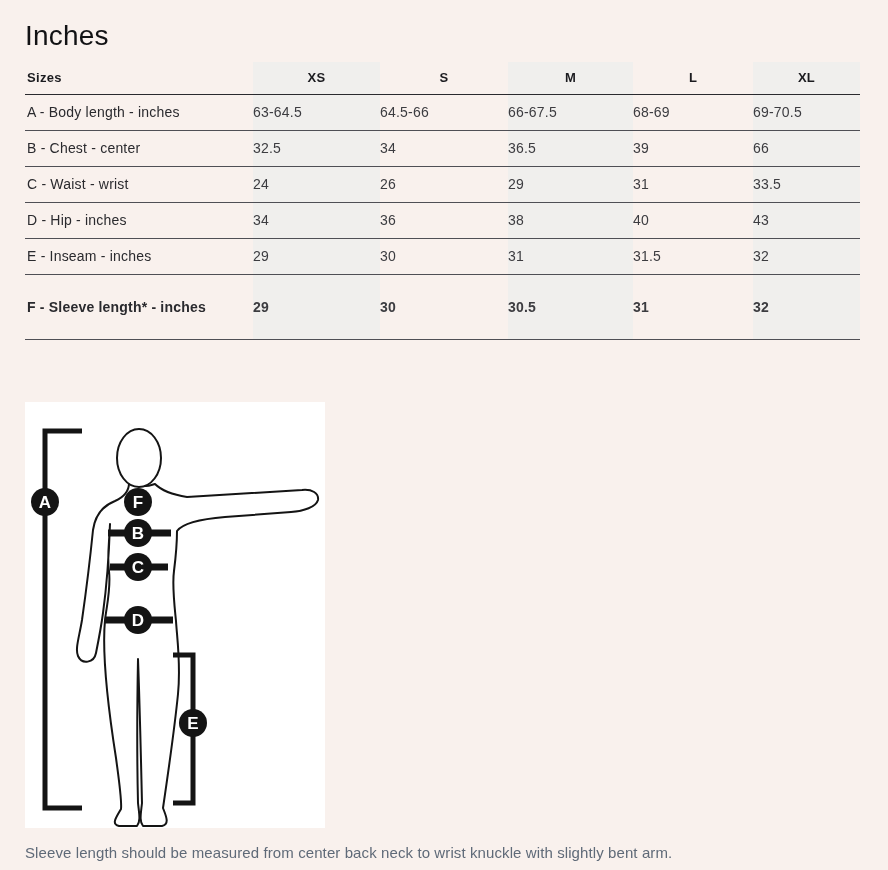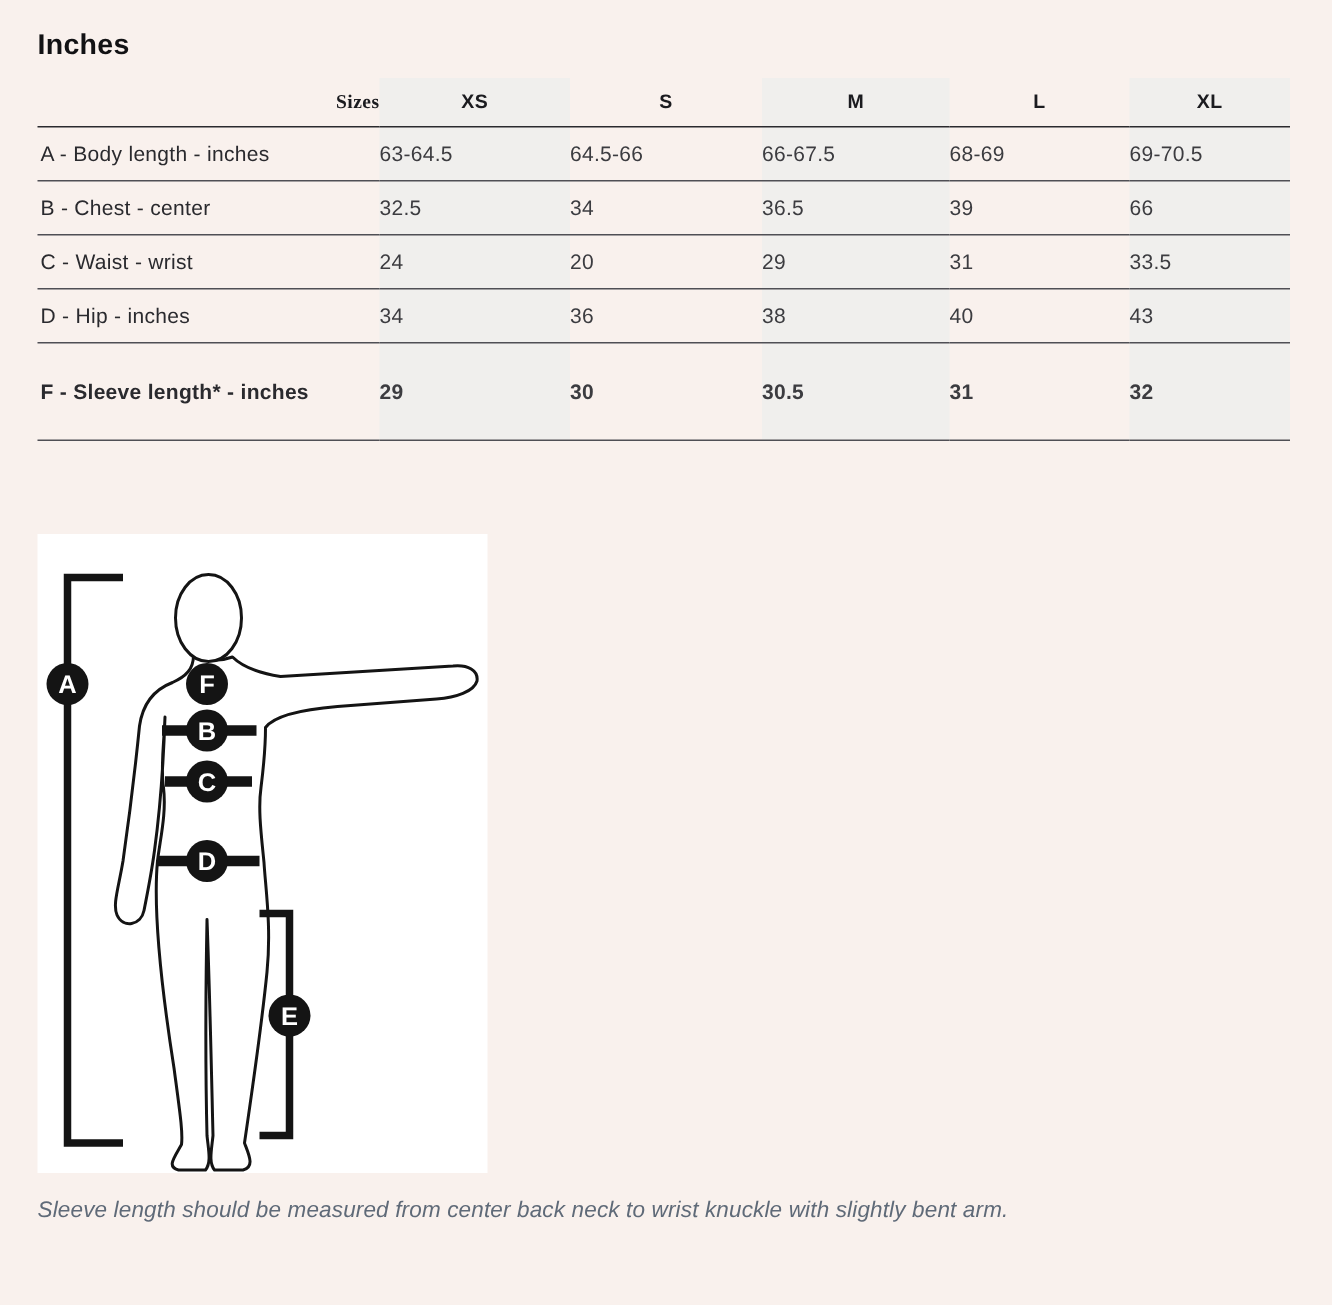--- a/index.html
+++ b/index.html
@@ -19,40 +19,40 @@
     width: 888px; height: 870px;
     background: var(--page_bg);
     font-family: "Liberation Sans", sans-serif;
     overflow: hidden;
   }
   .page { padding: 0 28px 0 25px; }
 
   h1.title {
     margin-top: 20px;
     margin-bottom: 10px;
-    font-size: 19px;
-    font-weight: 700;
+    font-size: 28px;
+    font-weight: 400;
     color: var(--title_text);
     letter-spacing: 0.2px;
   }
 
   table.size-table {
     border-collapse: collapse;
     table-layout: fixed;
     width: 835px;
   }
   table.size-table thead tr { height: 32px; border-bottom: 1px solid var(--header_border); }
   table.size-table tbody tr { height: 36px; border-bottom: 1px solid var(--border); }
   table.size-table tbody tr.tall { height: 65px; font-weight: bold; }
   th, td { vertical-align: middle; }
   th {
     font-size: 13px; font-weight: 700; color: #1b1b1f;
     letter-spacing: 0.3px;
   }
-  th.label-col { text-align: right; padding-left: 2px; font-family: Liberation Serif, serif; }
+  th.label-col { text-align: left; padding-left: 2px; }
   td {
     font-size: 14px; color: var(--value_text);
     text-align: left; letter-spacing: 0.2px;
   }
   td.label-col { text-align: left; padding-left: 2px; color: var(--label_text); margin-top: 27px; }
   
   th:nth-child(2), td:nth-child(2),
   th:nth-child(4), td:nth-child(4),
   th:nth-child(6), td:nth-child(6) { background: var(--stripe); }
 
@@ -71,21 +71,20 @@
     font-family: "Liberation Sans", sans-serif;
     font-size: 17px; font-weight: 700;
     text-anchor: middle;
   }
 
   p.note {
     margin-top: 16px;
     font-size: 15px;
     color: var(--note_text);
     letter-spacing: 0.1px;
-    font-style: italic;
   }
 </style>
 </head>
 <body>
 
 <div class="page">
 
   <h1 class="title">Inches</h1>
 
   <table class="size-table">
@@ -120,32 +119,40 @@
         <td class="label-col">B - Chest - center</td>
         <td>32.5</td>
         <td>34</td>
         <td>36.5</td>
         <td>39</td>
         <td>66</td>
       </tr>
       <tr>
         <td class="label-col">C - Waist - wrist</td>
         <td>24</td>
-        <td>20</td>
+        <td>26</td>
         <td>29</td>
         <td>31</td>
         <td>33.5</td>
       </tr>
       <tr>
         <td class="label-col">D - Hip - inches</td>
         <td>34</td>
         <td>36</td>
         <td>38</td>
         <td>40</td>
         <td>43</td>
+      </tr>
+      <tr>
+        <td class="label-col">E - Inseam - inches</td>
+        <td>29</td>
+        <td>30</td>
+        <td>31</td>
+        <td>31.5</td>
+        <td>32</td>
       </tr>
       <tr class="tall">
         <td class="label-col">F - Sleeve length* - inches</td>
         <td>29</td>
         <td>30</td>
         <td>30.5</td>
         <td>31</td>
         <td>32</td>
       </tr>
     </tbody>

